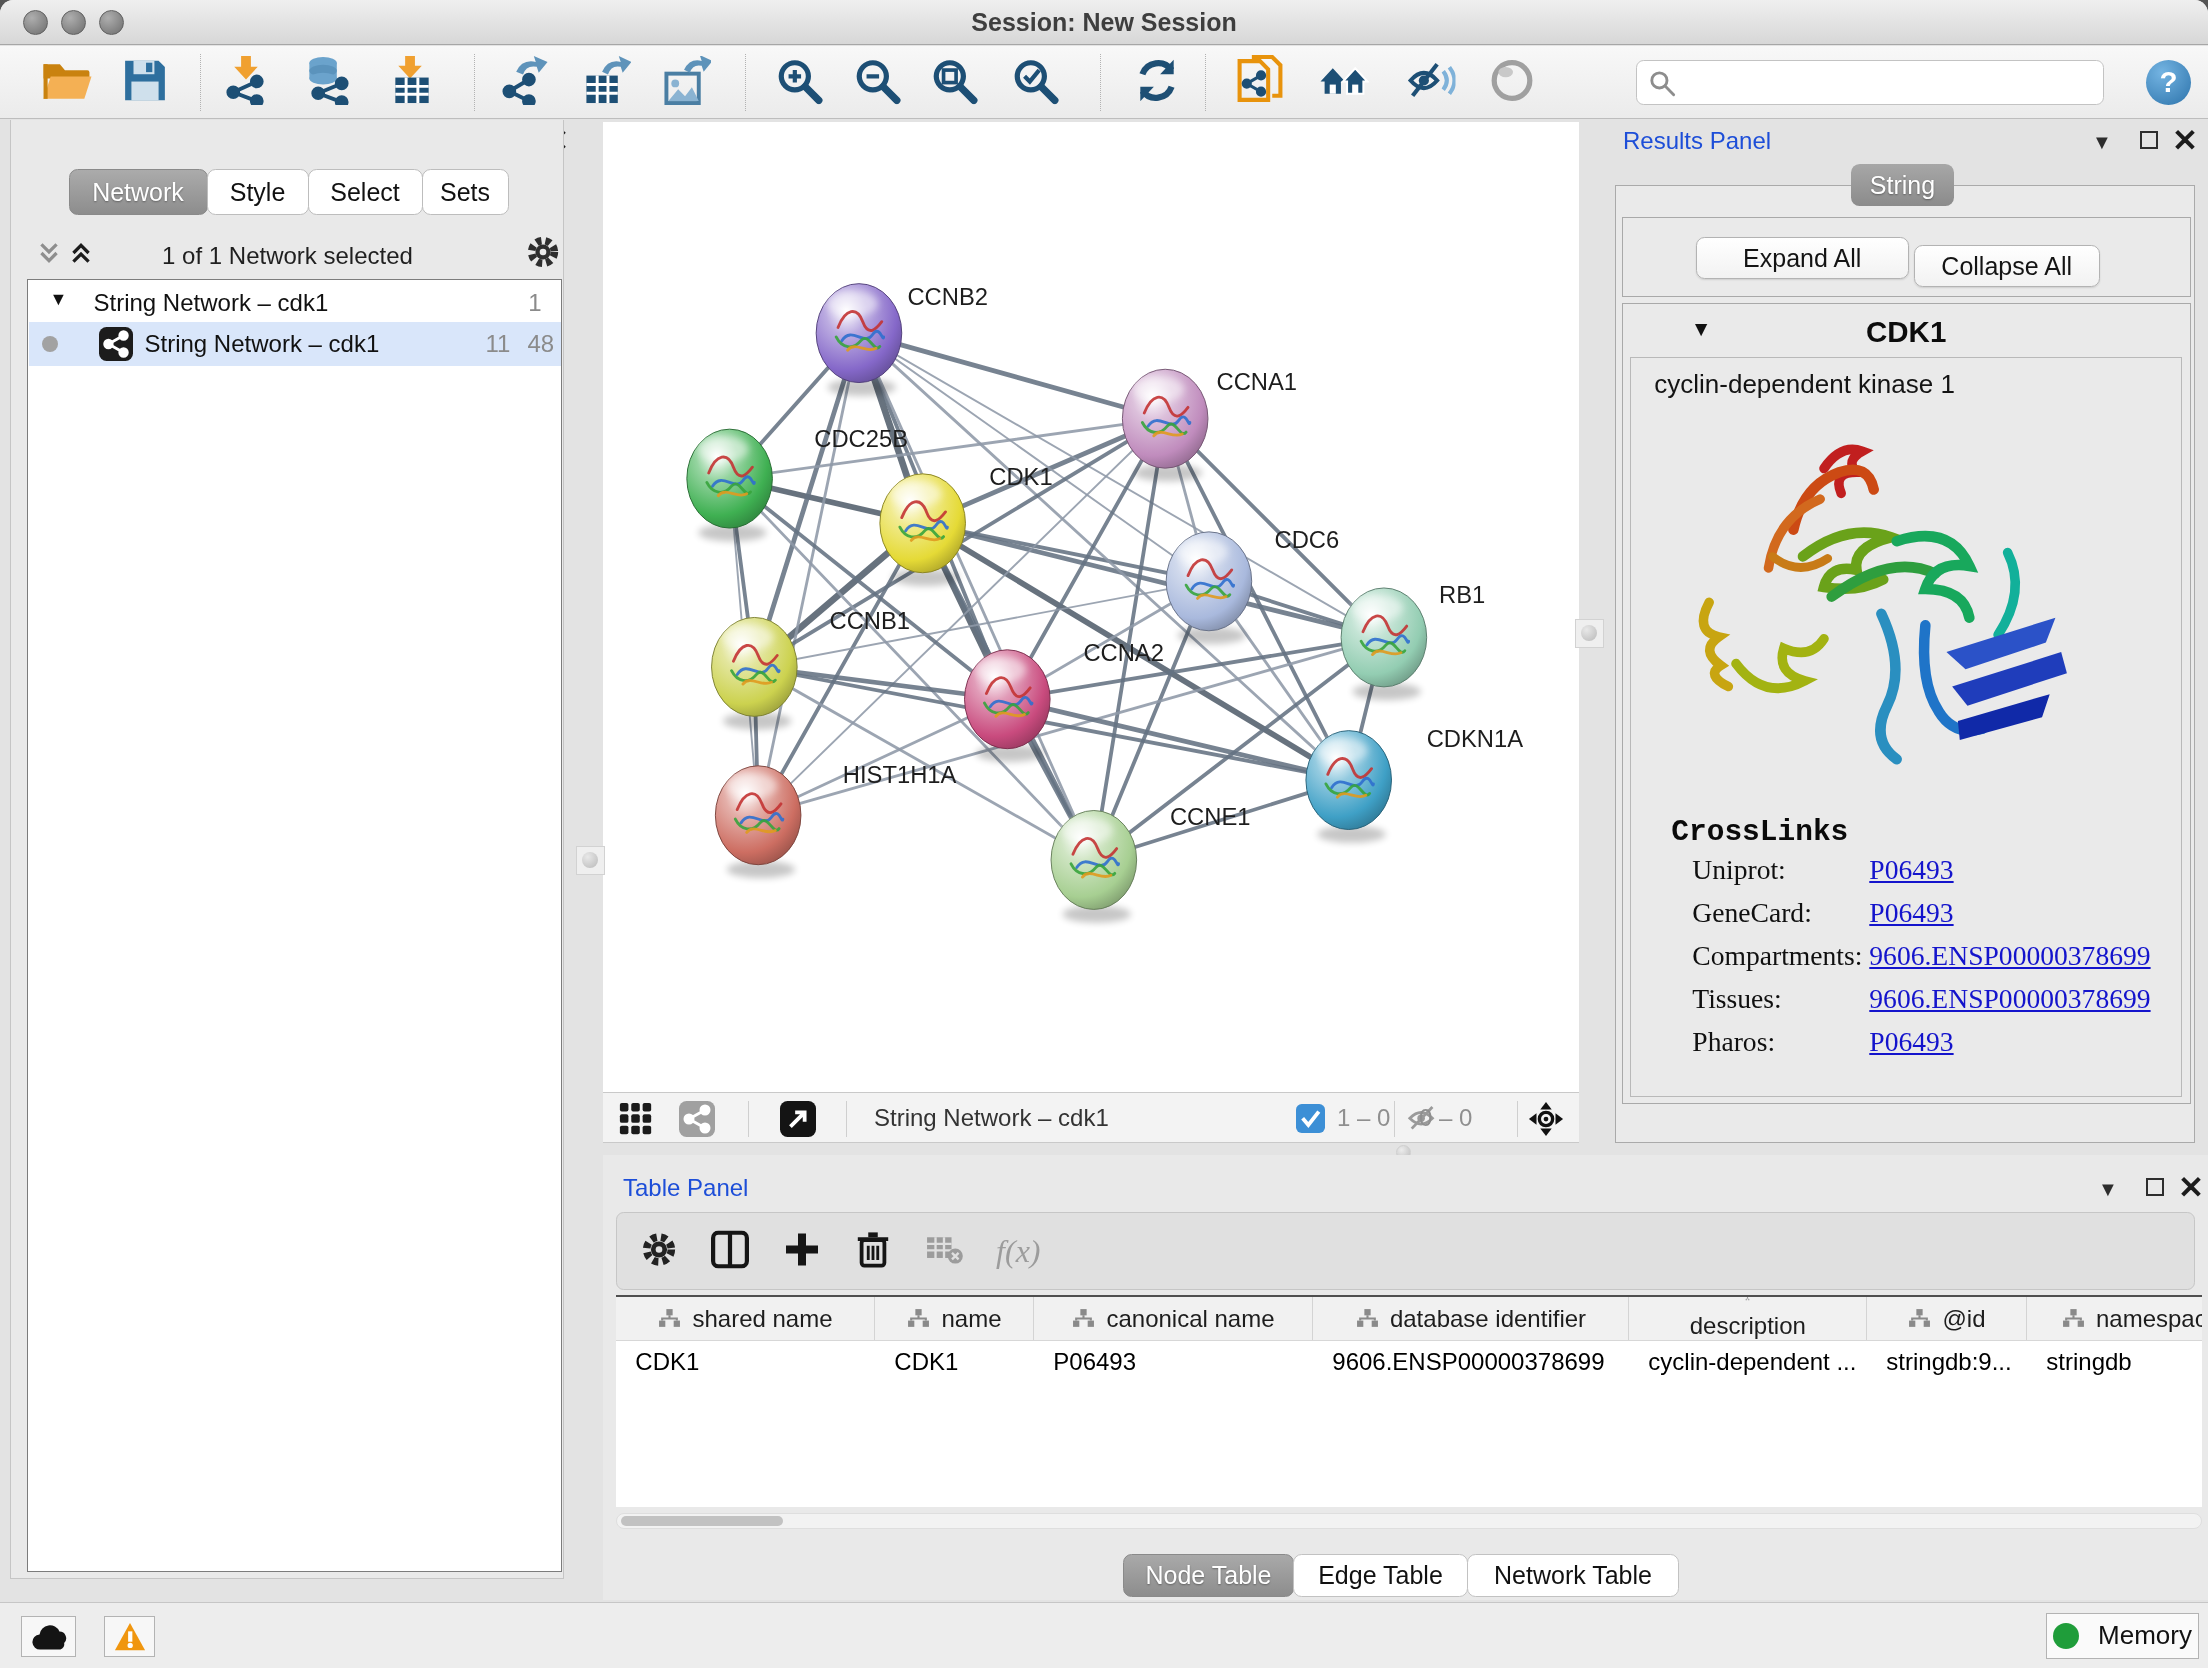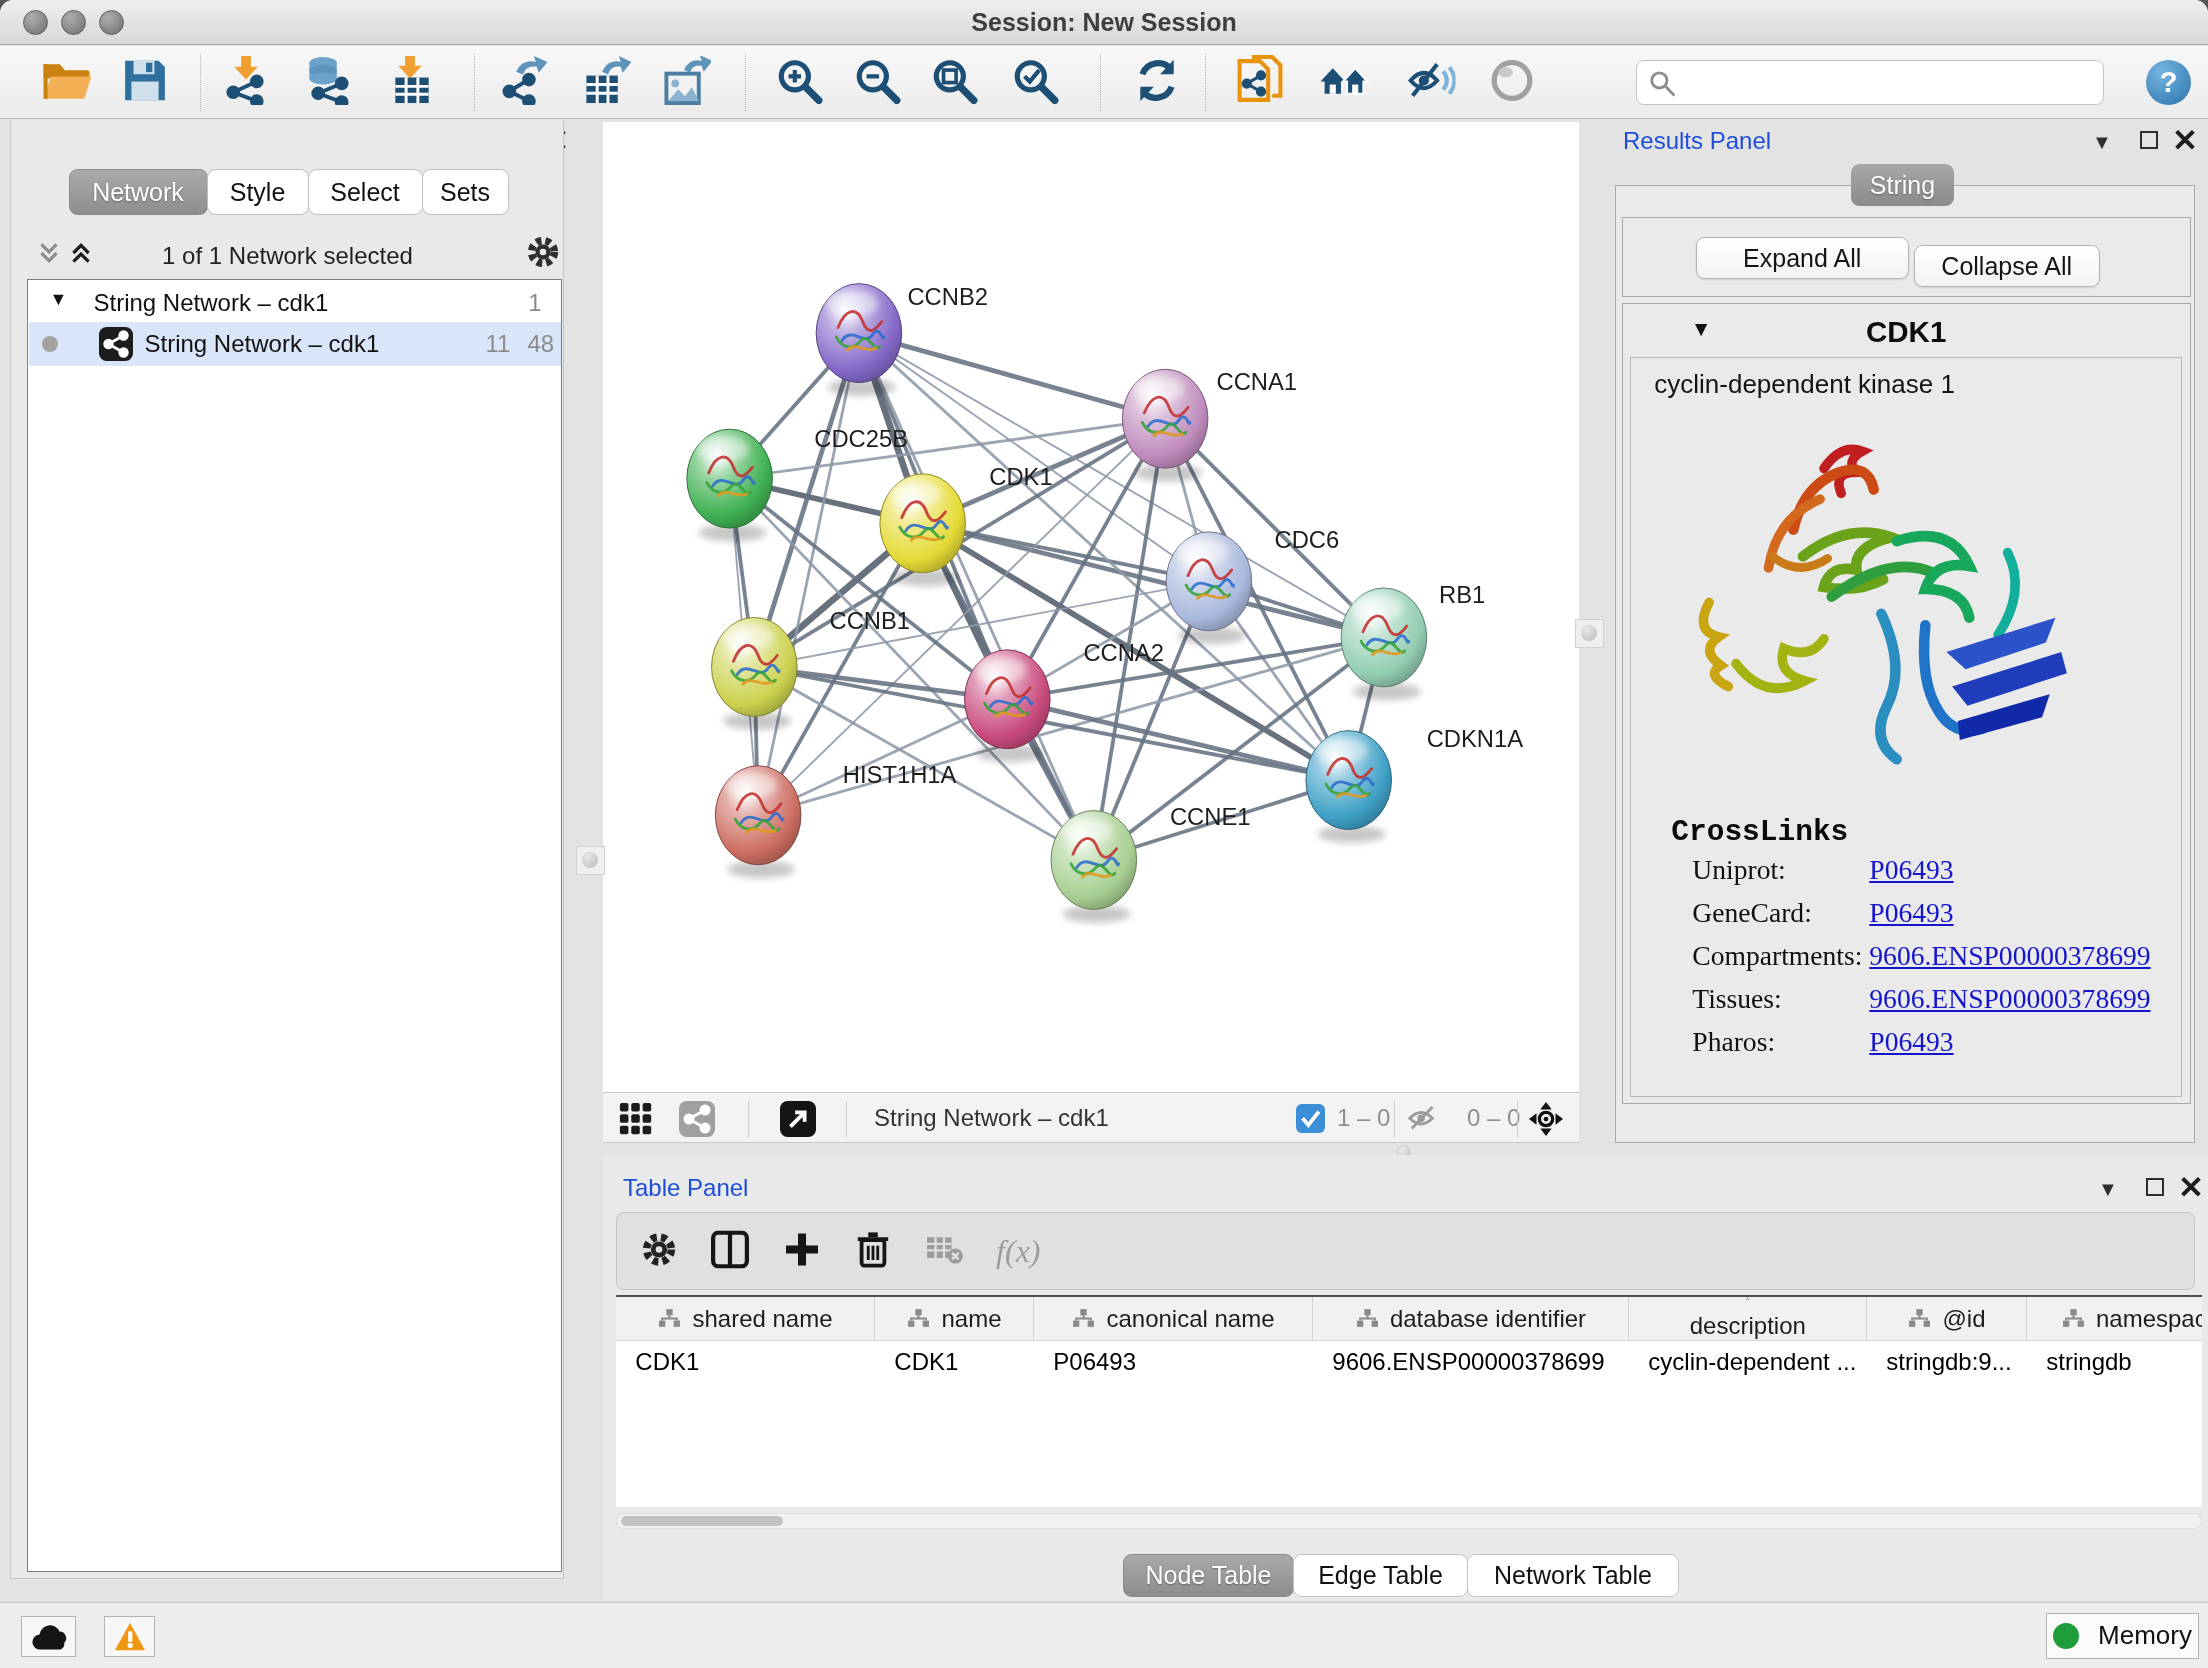--- a/index.html
+++ b/index.html
@@ -630,21 +630,21 @@
     </span>
     <span class="nbtxt nbcnt" style="left:734px;">1 – 0</span>
     <span class="nbsep" style="left:791px;"></span>
     <span class="abs" style="left:804px; top:11.4px;">
       <svg width="32" height="28.5" viewBox="0 0 34 30">
           <path d="M3 15 Q15 3 27 15 Q15 27 3 15 z" fill="none" stroke="#9a9a9a" stroke-width="3"></path>
           <circle cx="15" cy="15" r="4" fill="#9a9a9a"></circle>
           <line x1="5" y1="26" x2="27" y2="3" stroke="#9a9a9a" stroke-width="3"></line>
         </svg>
     </span>
-    <span class="nbtxt nbcnt" style="left:816px;margin-left:48px;">0 – 0</span>
+    <span class="nbtxt nbcnt" style="left:816px;">0 – 0</span>
     <span class="nbsep" style="left:914px;"></span>
     <span class="abs" style="left:924px; top:6.7px;">
       <svg width="38" height="38" viewBox="0 0 40 40">
           <g fill="#111">
             <path d="M20 2 l6 8 h-12 z"></path>
             <path d="M20 38 l-6 -8 h12 z"></path>
             <path d="M2 20 l8 -6 v12 z"></path>
             <path d="M38 20 l-8 6 v-12 z"></path>
           </g>
           <circle cx="20" cy="20" r="7" fill="none" stroke="#111" stroke-width="3.5"></circle>

